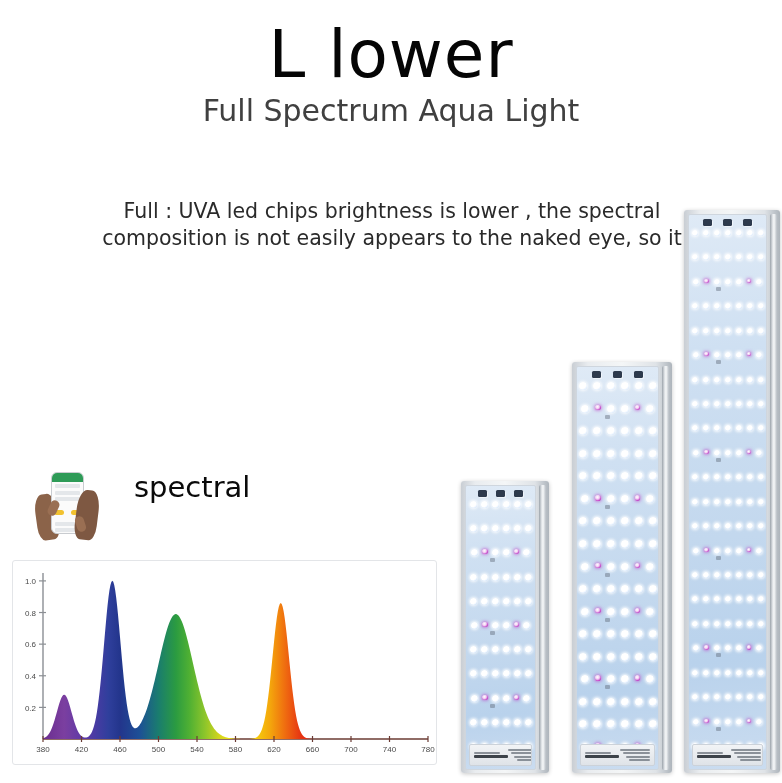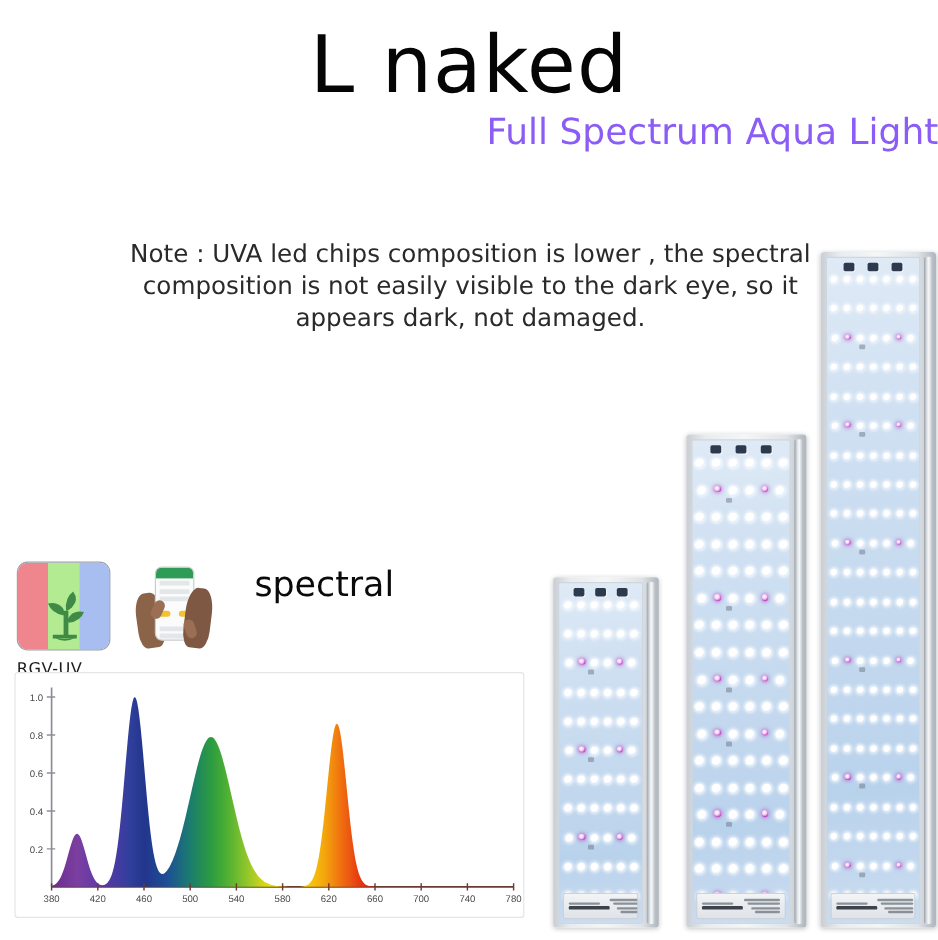--- a/index.html
+++ b/index.html
@@ -13,23 +13,22 @@
 
   
   .header { position:absolute; top:20px; left:0; width:782px; text-align:center; }
   .title {
     font-size:66px; font-weight:400; letter-spacing:1px;
     color:#050505; line-height:1.05;
     font-family:"DejaVu Sans", sans-serif;
   }
   .subtitle {
     margin-top:4px;
-    font-size:30px; font-weight:400; color:#8b5cf6;
+    font-size:30px; font-weight:400; color:#404040;
     font-family:"DejaVu Sans", sans-serif;
-    text-align:right;
   }
 
   
   .note {
     position:absolute; top:198px; left:96px; width:592px;
     text-align:center;
     font-size:20.5px; line-height:1.32; color:#2a2a2a;
     font-family:"DejaVu Sans", sans-serif;
   }
   .note-line { display:block; white-space:nowrap; }
@@ -142,50 +141,31 @@
     position:absolute; width:5px; height:4px; border-radius:1px;
     background:rgba(90,100,115,0.42);
   }
 </style>
 </head>
 <body>
 
 <div class="page">
 
   <div class="header">
-    <div class="title">L naked</div>
+    <div class="title">L lower</div>
     <div class="subtitle">Full Spectrum Aqua Light</div>
   </div>
 
   <div class="note">
-    <span class="note-line">Note : UVA led chips composition is lower ,  the spectral</span>
-    <span class="note-line">composition is not easily visible to the dark eye, so it</span>
-    <span class="note-line">appears dark, not damaged.</span>
+    <span class="note-line">Full : UVA led chips brightness is lower ,  the spectral</span>
+    <span class="note-line">composition is not easily appears to the naked eye, so it</span>
   </div>
 
   <div class="badge-row">
 
-    <div class="rgv-block">
-      <div class="rgv-swatch">
-        <div class="st" style="background:#f0868d"></div>
-        <div class="st" style="background:#b3eb92"></div>
-        <div class="st" style="background:#a8bdf0"></div>
-        <svg class="plant-svg" viewBox="0 0 78 74">
-          <g fill="#3f8a44">
-            <path d="M38 62 h4 v-22 h-4 z"></path>
-            <path d="M30 62 q9 6 18 0 q-9 3 -18 0 z"></path>
-            <path d="M29 60 h20 v3 h-20 z"></path>
-            <path d="M40 40 q-1 -11 6 -16 q5 7 -1 13 q-3 3 -5 3 z"></path>
-            <path d="M38 44 q-10 -2 -13 -10 q9 -2 13 5 q1 3 0 5 z"></path>
-            <path d="M42 50 q10 -1 13 -9 q-9 -2 -13 5 q-1 2 0 4 z"></path>
-          </g>
-        </svg>
-      </div>
-      <div class="rgv-label">RGV-UV</div>
-    </div>
 
     <div class="phone-block">
       <div class="phone-photo">
         <div class="ph-shadow"></div>
         <div class="hand l"></div>
         <div class="phone-body">
           <div class="ph-top"></div>
           <div class="ph-row"></div>
           <div class="ph-row"></div>
           <div class="ph-row"></div>

